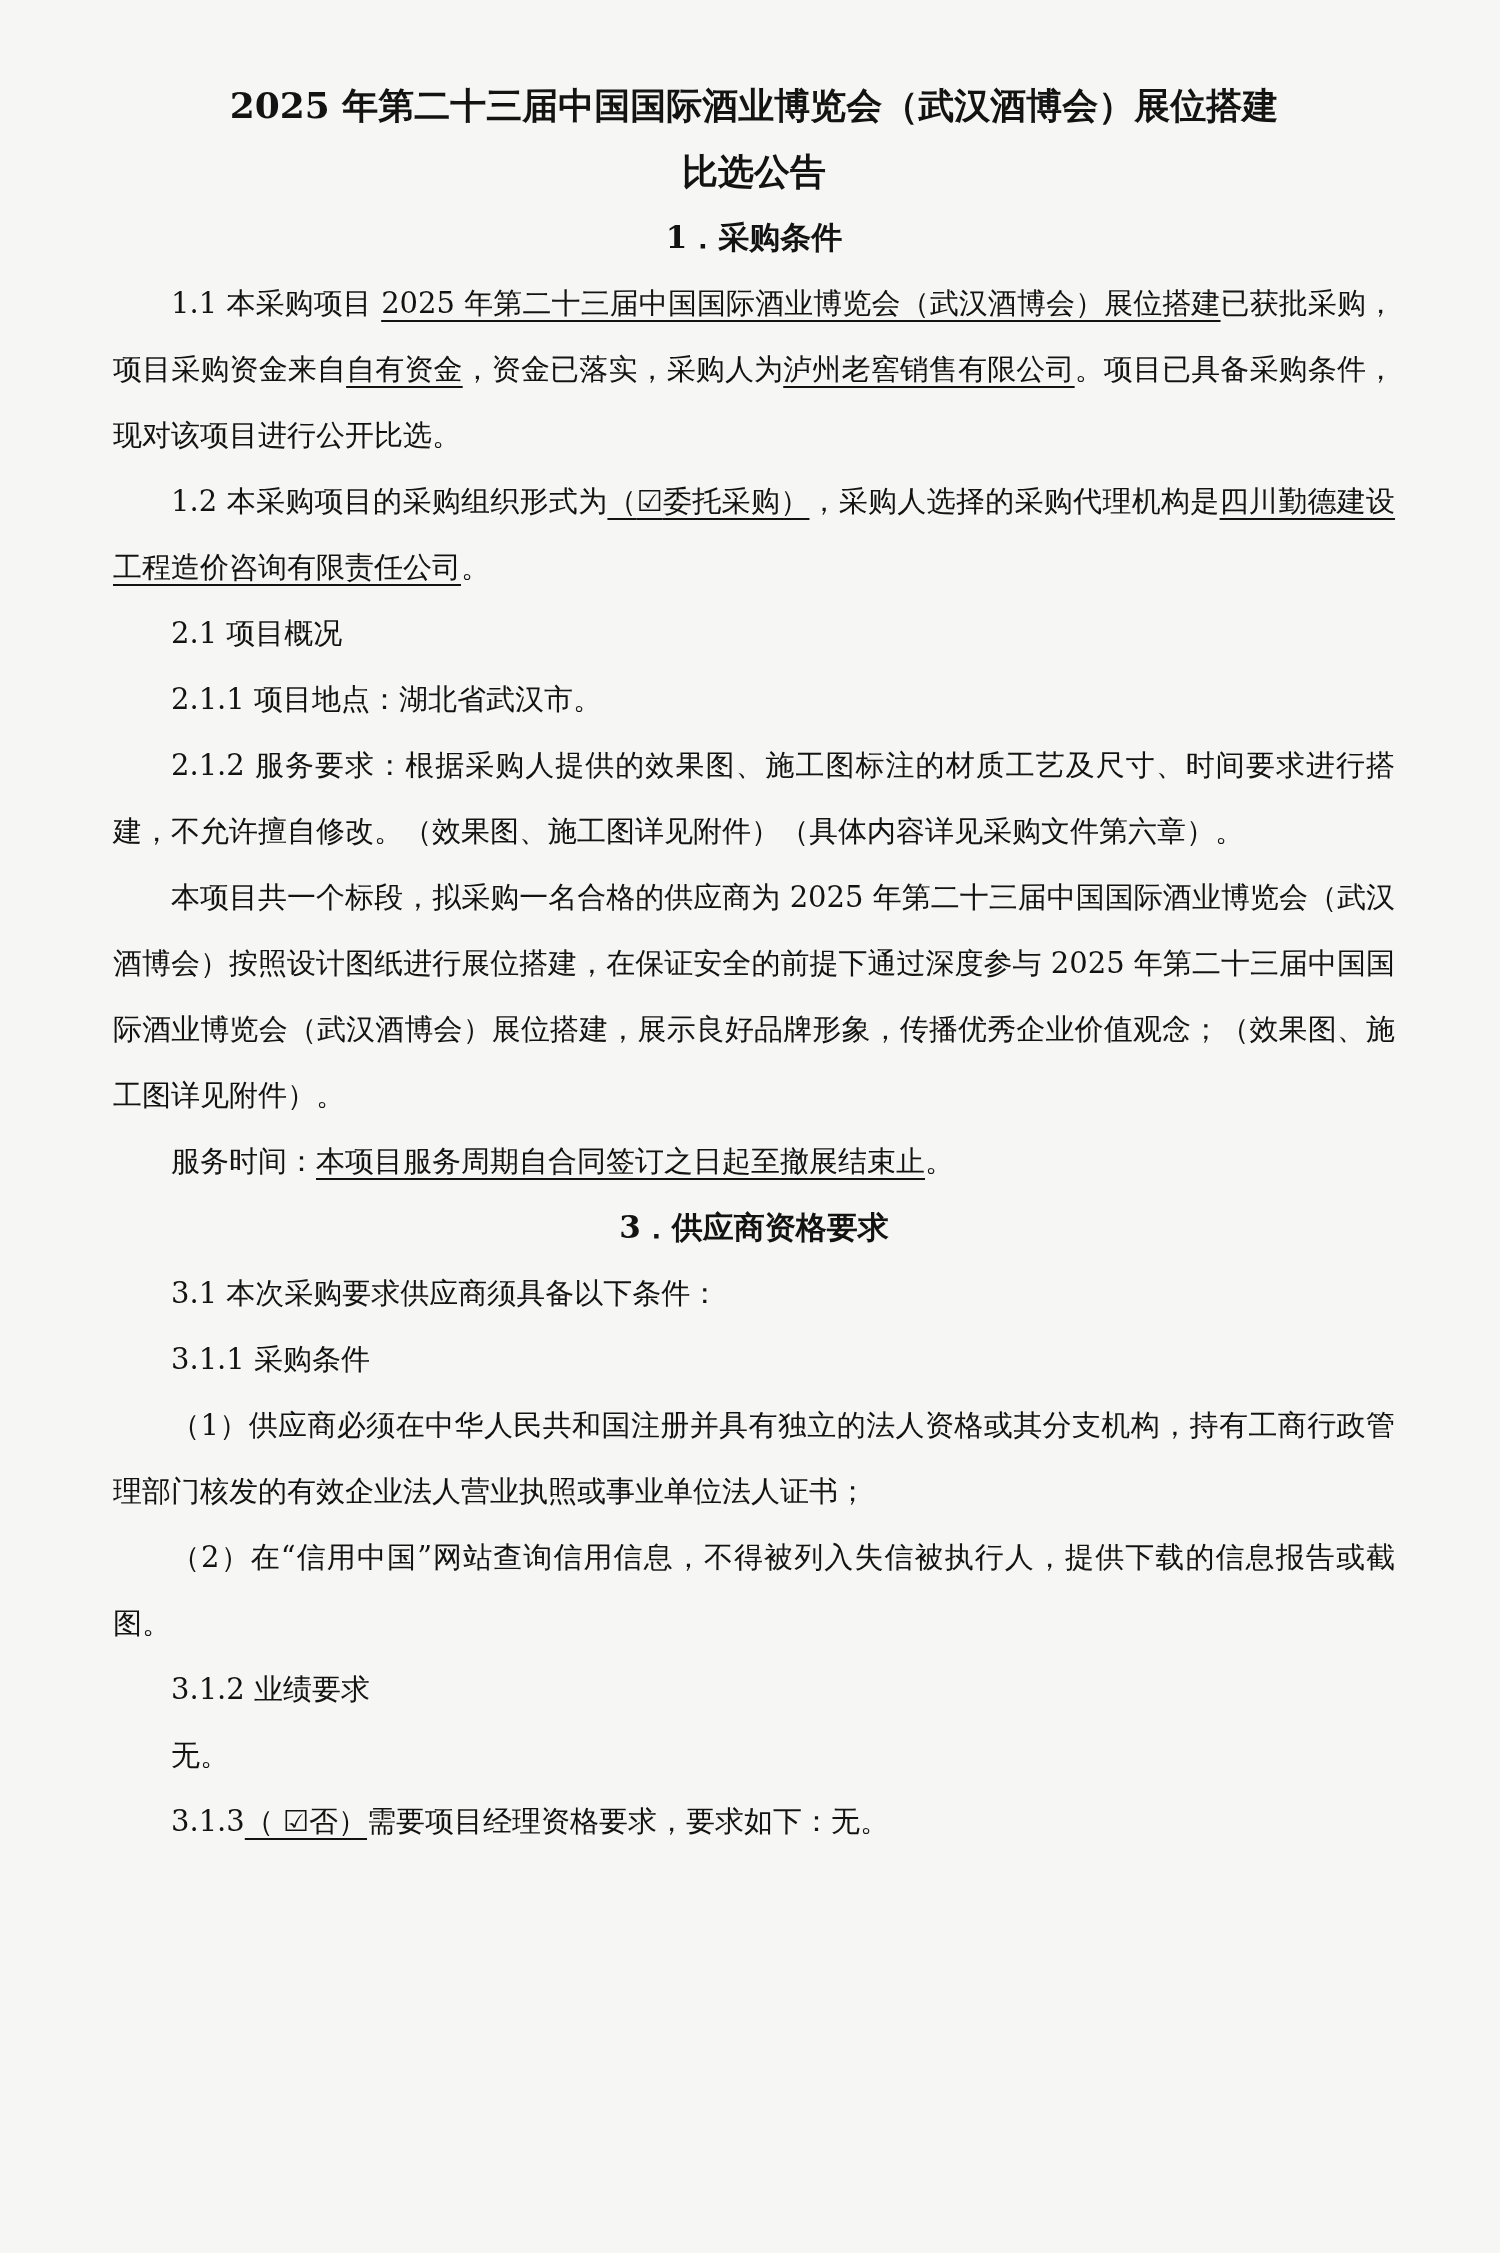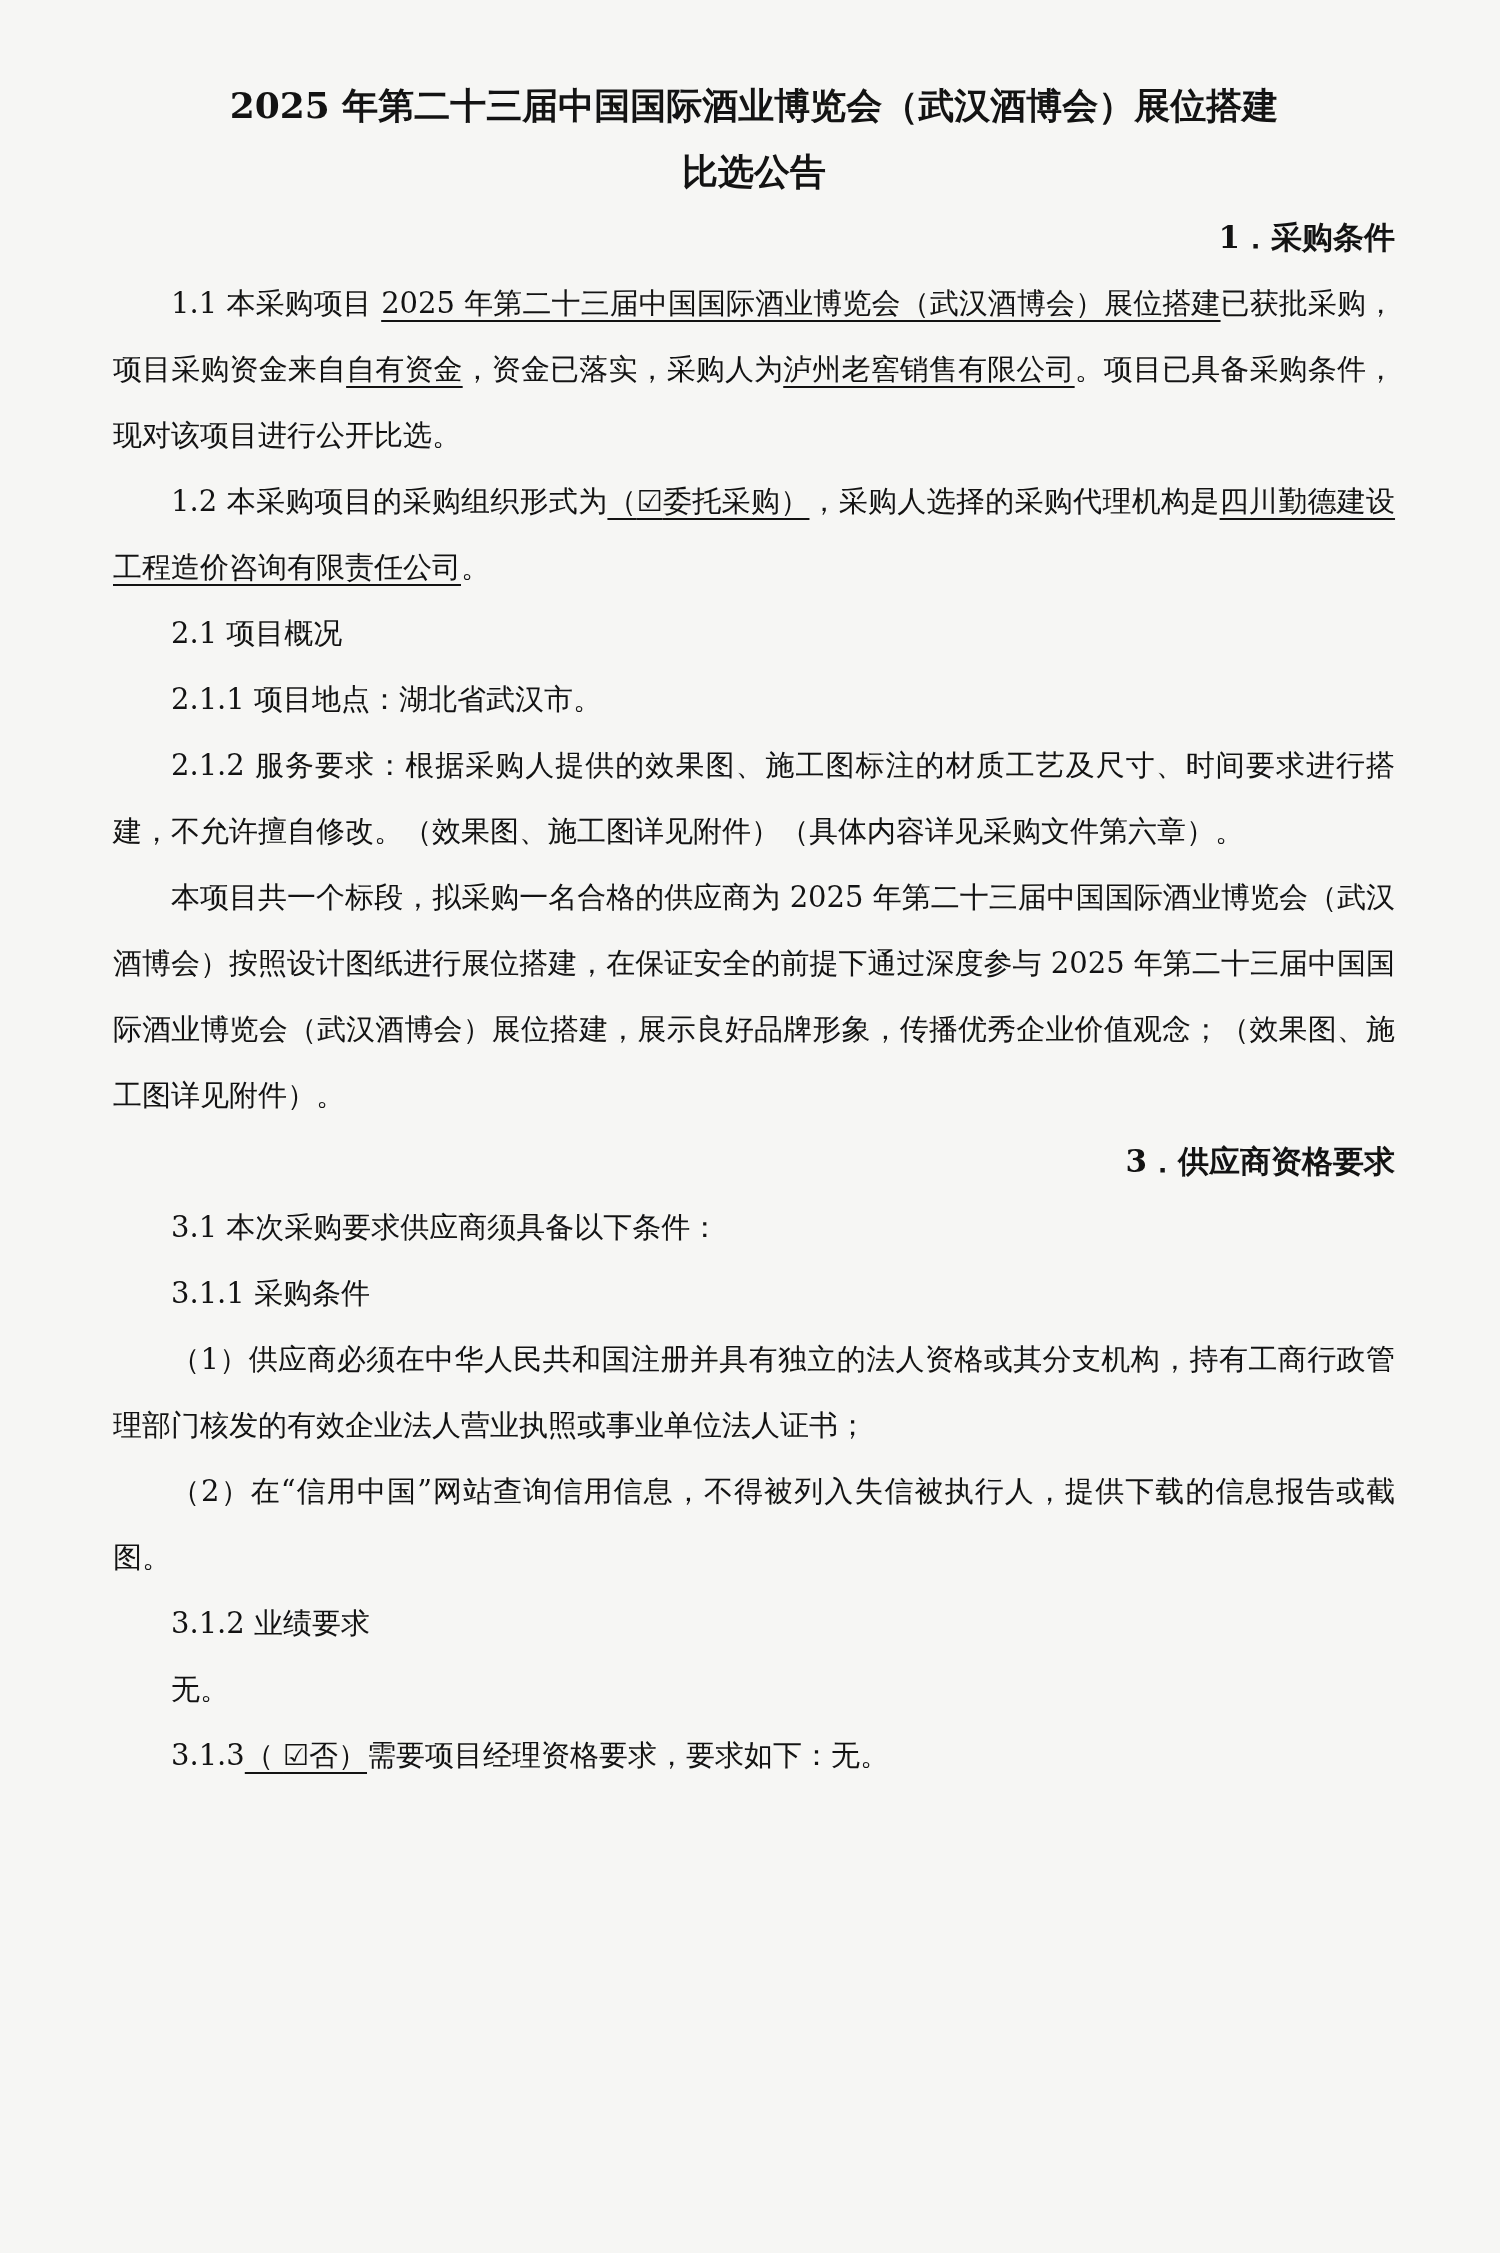--- a/index.html
+++ b/index.html
@@ -21,21 +21,21 @@
   .title {
     font-size: 36px;
     font-weight: bold;
     line-height: 66px;
     text-align: center;
   }
   .heading {
     font-size: 31px;
     font-weight: bold;
     line-height: 66px;
-    text-align: right;
+    text-align: center;
   }
   .para {
     font-size: 29px;
     line-height: 66px;
     text-align: justify;
     text-indent: 2em;
   }
   .u {
     text-decoration: underline;
     text-decoration-thickness: 2px;
@@ -50,20 +50,21 @@
   <div id="doc-root">
       <div class="block title"><span>2025 年第二十三届中国国际酒业博览会（武汉酒博会）展位搭建</span></div>
       <div class="block title"><span>比选公告</span></div>
       <div class="block heading"><span>1．采购条件</span></div>
       <div class="block para"><span>1.1 本采购项目 </span><span class="u">2025 年第二十三届中国国际酒业博览会（武汉酒博会）展位搭建</span><span>已获批采购，项目采购资金来自</span><span class="u">自有资金</span><span>，资金已落实，采购人为</span><span class="u">泸州老窖销售有限公司</span><span>。项目已具备采购条件，现对该项目进行公开比选。</span></div>
       <div class="block para"><span>1.2 本采购项目的采购组织形式为</span><span class="u">（<span class="cb">☑</span>委托采购）</span><span>，采购人选择的采购代理机构是</span><span class="u">四川勤德建设工程造价咨询有限责任公司</span><span>。</span></div>
       <div class="block para"><span>2.1 项目概况</span></div>
       <div class="block para"><span>2.1.1 项目地点：湖北省武汉市。</span></div>
       <div class="block para"><span>2.1.2 服务要求：根据采购人提供的效果图、施工图标注的材质工艺及尺寸、时间要求进行搭建，不允许擅自修改。（效果图、施工图详见附件）（具体内容详见采购文件第六章）。</span></div>
       <div class="block para"><span>本项目共一个标段，拟采购一名合格的供应商为 2025 年第二十三届中国国际酒业博览会（武汉酒博会）按照设计图纸进行展位搭建，在保证安全的前提下通过深度参与 2025 年第二十三届中国国际酒业博览会（武汉酒博会）展位搭建，展示良好品牌形象，传播优秀企业价值观念；（效果图、施工图详见附件）。</span></div>
+      <div class="block para"><span>服务时间：</span><span class="u">本项目服务周期自合同签订之日起至撤展结束止</span><span>。</span></div>
       <div class="block heading"><span>3．供应商资格要求</span></div>
       <div class="block para"><span>3.1 本次采购要求供应商须具备以下条件：</span></div>
       <div class="block para"><span>3.1.1 采购条件</span></div>
       <div class="block para"><span>（1）供应商必须在中华人民共和国注册并具有独立的法人资格或其分支机构，持有工商行政管理部门核发的有效企业法人营业执照或事业单位法人证书；</span></div>
       <div class="block para"><span>（2）在“信用中国”网站查询信用信息，不得被列入失信被执行人，提供下载的信息报告或截图。</span></div>
       <div class="block para"><span>3.1.2 业绩要求</span></div>
       <div class="block para"><span>无。</span></div>
       <div class="block para"><span>3.1.3</span><span class="u">（ <span class="cb">☑</span>否）</span><span>需要项目经理资格要求，要求如下：无。</span></div>
     </div>
 </div>

